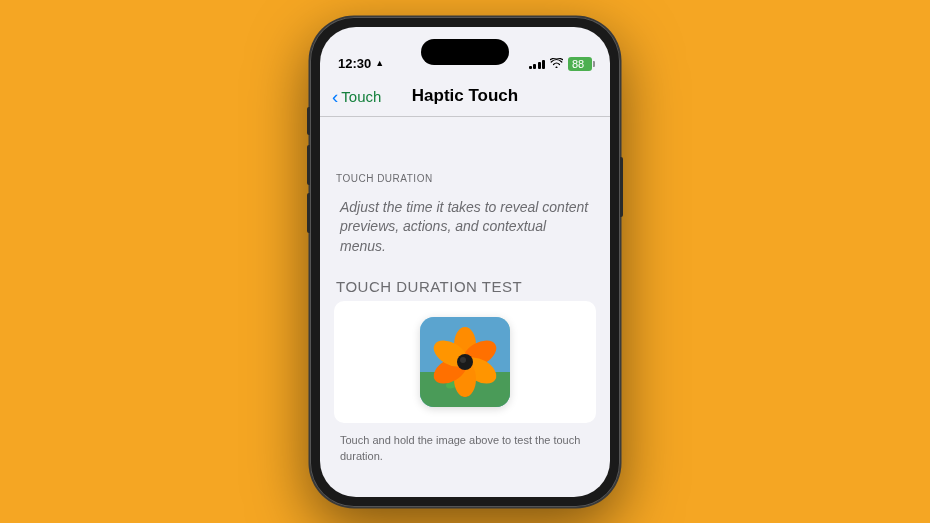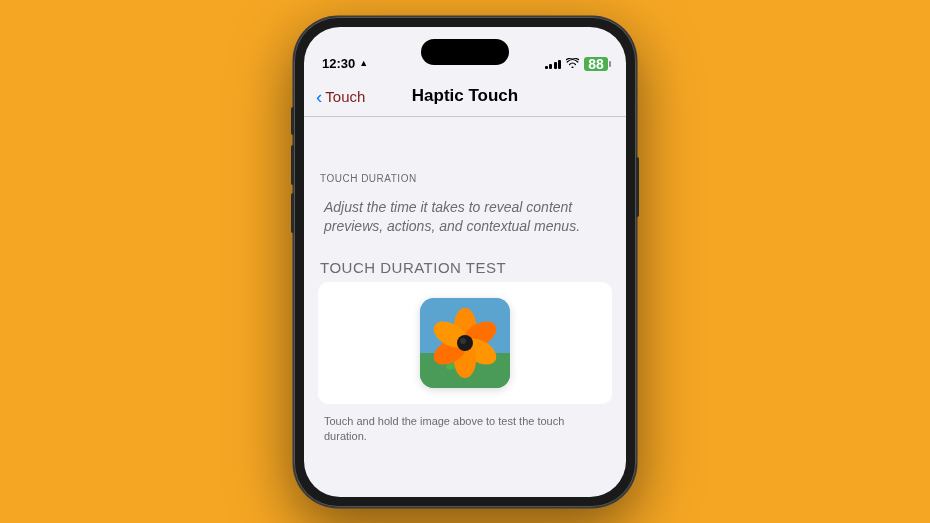--- a/index.html
+++ b/index.html
@@ -10,21 +10,21 @@
       background-color: #F5A623;
       display: flex;
       align-items: center;
       justify-content: center;
       font-family: -apple-system, BlinkMacSystemFont, 'SF Pro Display', 'Helvetica Neue', sans-serif;
       overflow: hidden;
     }
 
     .phone-wrapper {
       position: relative;
-      width: 342px;
+      width: 310px;
       height: 490px;
     }
 
     .phone-outer {
       position: absolute;
       top: 0; left: 0; right: 0; bottom: 0;
       background: #1a1a1a;
       border-radius: 44px;
       box-shadow:
         0 0 0 1.5px #3a3a3a,
@@ -139,26 +139,25 @@
       font-size: 11px;
       color: #000;
     }
 
     .battery-icon {
       display: flex;
       align-items: center;
       background: #4CAF50;
       border-radius: 3px;
       padding: 1px 4px;
-      font-size: 14px;
-      font-weight: 700;
+      font-size: 11px;
+      font-weight: 400;
       color: #fff;
       height: 14px;
       min-width: 24px;
-      justify-content: center;
       position: relative;
     }
     .battery-icon::after {
       content: '';
       position: absolute;
       right: -3px;
       top: 50%;
       transform: translateY(-50%);
       width: 2px;
       height: 6px;
@@ -336,21 +335,21 @@
         </span>
         <div class="battery-icon">
           <span>88</span>
         </div>
       </div>
     </div>
 
     <div class="nav-bar">
       <div class="nav-back">
         <span style="font-size:19px; font-weight:300; color:#007AFF; line-height:1;">‹</span>
-        <span style="color:#7f1d1d; font-size:15px;">Touch</span>
+        <span style="color:#15803d; font-size:15px;">Touch</span>
       </div>
       <span class="nav-title">Haptic Touch</span>
     </div>
 
     <div class="content">
 
       <div class="section-header">TOUCH DURATION</div>
 
 
       <div class="description-text">Adjust the time it takes to reveal content previews, actions, and contextual menus.</div>

